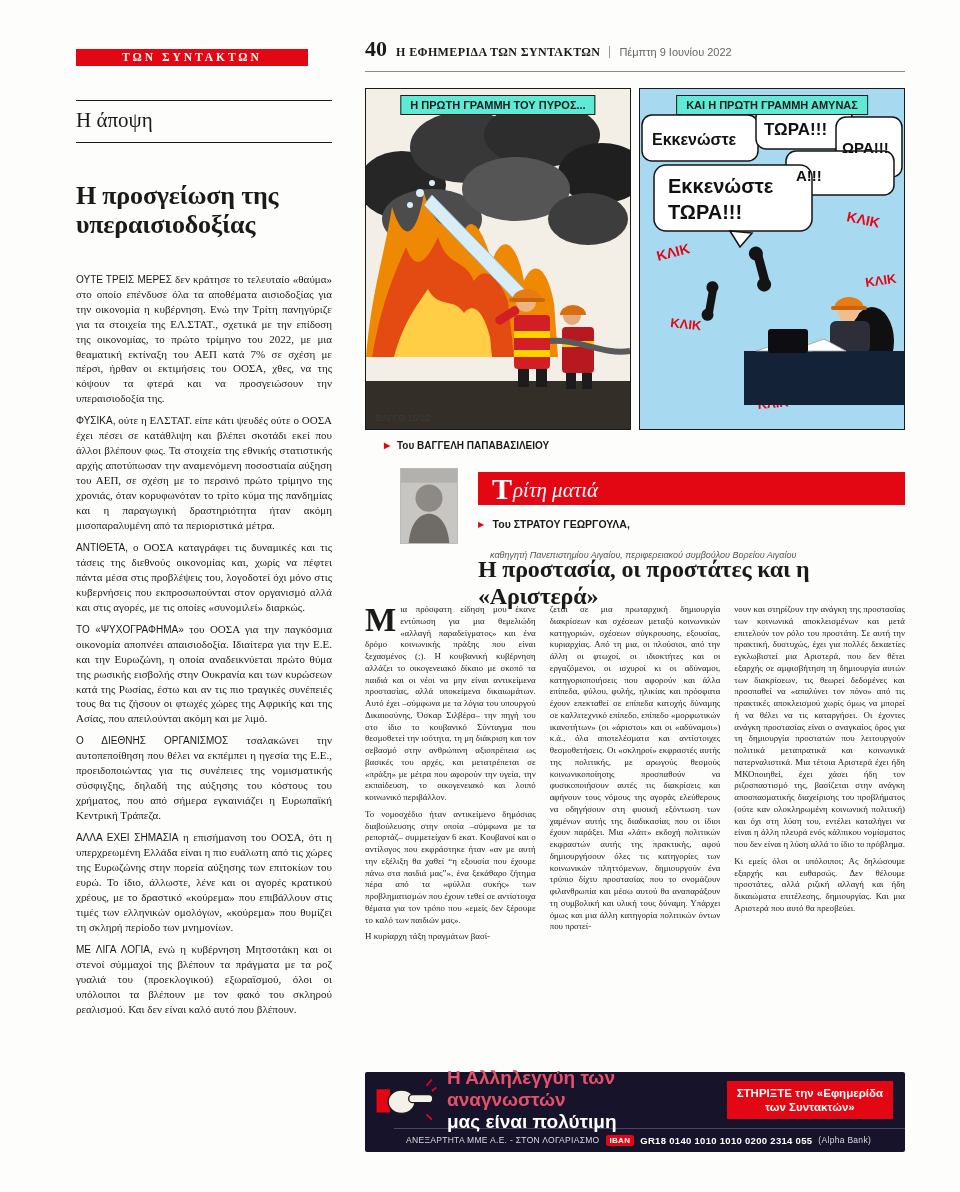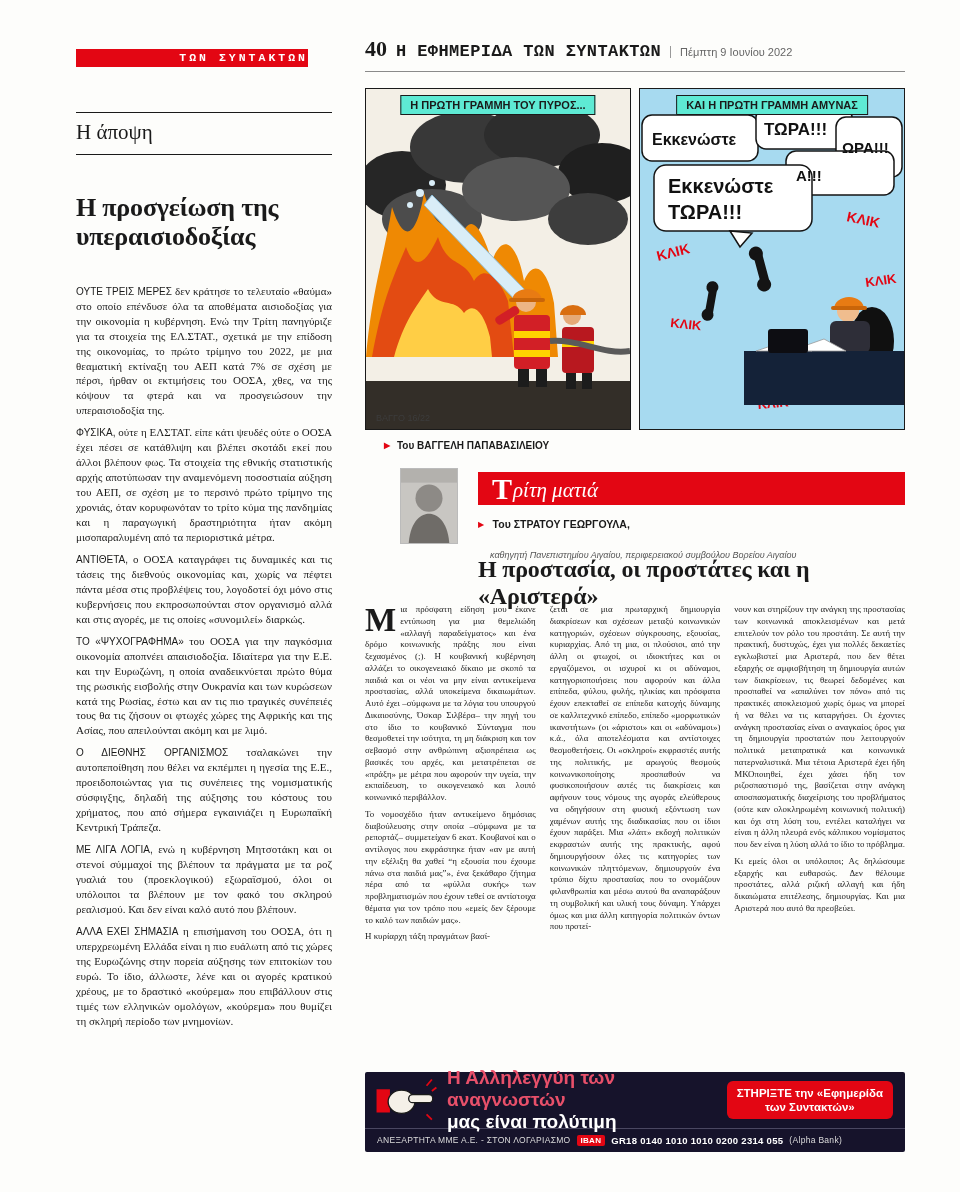--- a/index.html
+++ b/index.html
@@ -5,29 +5,29 @@
   * { margin:0; padding:0; box-sizing:border-box; }
   html,body { background:#ffffff; }
   body { width:960px; height:1192px; font-family:"Liberation Serif", serif; color:#1a1a1a; }
   .page { position:relative; width:960px; height:1192px; background:#fdfdfb; overflow:hidden; }
 
   
   .logo { position:absolute; left:76px; top:46px; width:232px; }
   .logo-top { display:flex; align-items:center; gap:7px; }
   .logo-top svg { width:32px; height:26px; flex:0 0 auto; }
   .logo-name { font-family:"Liberation Sans", sans-serif; font-weight:bold; font-size:27px; letter-spacing:0.5px; color:#111; white-space:nowrap; }
-  .logo-bar { margin-top:3px; background:#e30613; color:#fff; font-family:Liberation Mono, monospace; font-weight:bold; font-size:11.5px; letter-spacing:3px; text-align:right; padding:2px 0 3px; }
+  .logo-bar { margin-top:3px; background:#e30613; color:#fff; font-family:Liberation Serif, serif; font-weight:bold; font-size:11.5px; letter-spacing:3px; text-align:center; padding:2px 0 3px; }
 
   .page-head { position:absolute; left:365px; top:36px; width:540px; display:flex; align-items:baseline; gap:9px; border-bottom:1px solid #8a8a8a; padding-bottom:9px; }
   .pagenum { font-size:22px; font-weight:bold; }
-  .paper-name { font-family:Liberation Mono, monospace; font-weight:bold; font-size:17px; letter-spacing:0.4px; }
+  .paper-name { font-family:Liberation Serif, serif; font-weight:bold; font-size:12px; letter-spacing:0.4px; }
   .issue-date { font-family:"Liberation Sans", sans-serif; font-size:11px; color:#666; border-left:1px solid #999; padding-left:9px; }
 
   
-  .opinion { position:absolute; left:76px; top:112px; width:256px; height:1062px; overflow:hidden; }
+  .opinion { position:absolute; left:76px; top:100px; width:256px; height:1062px; overflow:hidden; }
   .opinion-head { border-top:1px solid #1a1a1a; border-bottom:1px solid #1a1a1a; padding:7px 0 9px; font-size:21px; }
   .opinion-title { font-size:26px; line-height:1.13; font-weight:600; margin:38px 0 0; letter-spacing:-0.2px; }
   .opinion-body { margin-top:32px; }
   .opinion-body p { font-size:11px; line-height:1.36; text-align:justify; margin-bottom:7px; }
   .lead { font-family:"Liberation Sans", sans-serif; font-weight:normal; font-size:10px; }
 
   
   .cartoons { position:absolute; left:365px; top:88px; width:540px; display:flex; gap:8px; }
   .panel { position:relative; width:266px; height:342px; border:1px solid #1a1a1a; background:#fff; overflow:hidden; }
   .panel svg { width:100%; height:100%; display:block; }
@@ -53,22 +53,22 @@
   .dropcap { float:left; font-size:33px; line-height:0.82; padding:3px 4px 0 0; font-weight:600; }
 
   
   .ad { position:absolute; left:365px; top:1072px; width:540px; height:80px; background:#16132b; color:#fff; border-radius:2px; }
   .ad-main { display:flex; align-items:center; height:56px; padding:0 12px 0 8px; gap:8px; }
   .ad-hand { width:66px; height:50px; flex:0 0 auto; }
   .ad-hand svg { width:100%; height:100%; display:block; }
   .ad-text { flex:1; font-family:"Liberation Sans", sans-serif; font-weight:bold; }
   .ad-line1 { color:#e8506a; font-size:19px; line-height:1.15; }
   .ad-line2 { color:#fff; font-size:19px; line-height:1.15; }
-  .ad-support { background:#e30613; border-radius:6px; padding:5px 10px; font-family:"Liberation Sans", sans-serif; font-weight:bold; font-size:11.5px; line-height:1.25; text-align:center; flex:0 0 auto; }
-  .ad-footer { border-top:1px solid #4a4761; height:23px; display:flex; align-items:center; gap:6px; padding:0 12px; font-family:"Liberation Sans", sans-serif; font-size:8.5px; letter-spacing:0.3px; color:#ddd; white-space:nowrap; overflow:hidden; }
+  .ad-support { background:#e30613; border-radius:0; padding:5px 10px; font-family:"Liberation Sans", sans-serif; font-weight:bold; font-size:11.5px; line-height:1.25; text-align:center; flex:0 0 auto; }
+  .ad-footer { border-top:1px solid #4a4761; height:23px; display:flex; align-items:center; gap:6px; padding:0 12px; font-family:"Liberation Sans", sans-serif; font-size:8.5px; letter-spacing:0.3px; color:#ddd; white-space:nowrap; overflow:hidden;margin-left:29px; }
   .iban-badge { background:#e30613; color:#fff; font-weight:bold; font-size:8px; padding:1px 4px; border-radius:2px; }
   .iban-value { font-weight:bold; color:#fff; font-size:9.5px; }
 </style>
 </head>
 <body>
 
 <div class="page">
 
   <div class="logo">
     <div class="logo-bar">ΤΩΝ ΣΥΝΤΑΚΤΩΝ</div>
@@ -98,26 +98,26 @@
       </p>
       <p>
         <span class="lead">ΤΟ «ΨΥΧΟΓΡΑΦΗΜΑ»</span>
         <span>του ΟΟΣΑ για την παγκόσμια οικονομία αποπνέει απαισιοδοξία. Ιδιαίτερα για την Ε.Ε. και την Ευρωζώνη, η οποία αναδεικνύεται πρώτο θύμα της ρωσικής εισβολής στην Ουκρανία και των κυρώσεων κατά της Ρωσίας, έστω και αν τις πιο τραγικές συνέπειές τους θα τις ζήσουν οι φτωχές χώρες της Αφρικής και της Ασίας, που απειλούνται ακόμη και με λιμό.</span>
       </p>
       <p>
         <span class="lead">Ο ΔΙΕΘΝΗΣ ΟΡΓΑΝΙΣΜΟΣ</span>
         <span>τσαλακώνει την αυτοπεποίθηση που θέλει να εκπέμπει η ηγεσία της Ε.Ε., προειδοποιώντας για τις συνέπειες της νομισματικής σύσφιγξης, δηλαδή της αύξησης του κόστους του χρήματος, που από σήμερα εγκαινιάζει η Ευρωπαϊκή Κεντρική Τράπεζα.</span>
       </p>
       <p>
+        <span class="lead">ΑΛΛΑ ΕΧΕΙ ΣΗΜΑΣΙΑ</span>
+        <span>η επισήμανση του ΟΟΣΑ, ότι η υπερχρεωμένη Ελλάδα είναι η πιο ευάλωτη από τις χώρες της Ευρωζώνης στην πορεία αύξησης των επιτοκίων του ευρώ. Το ίδιο, άλλωστε, λένε και οι αγορές κρατικού χρέους, με το δραστικό «κούρεμα» που επιβάλλουν στις τιμές των ελληνικών ομολόγων, «κούρεμα» που θυμίζει τη σκληρή περίοδο των μνημονίων.</span>
+      </p>
+      <p>
         <span class="lead">ΜΕ ΛΙΓΑ ΛΟΓΙΑ,</span>
         <span>ενώ η κυβέρνηση Μητσοτάκη και οι στενοί σύμμαχοί της βλέπουν τα πράγματα με τα ροζ γυαλιά του (προεκλογικού) εξωραϊσμού, όλοι οι υπόλοιποι τα βλέπουν με τον φακό του σκληρού ρεαλισμού. Και δεν είναι καλό αυτό που βλέπουν.</span>
-      </p>
-      <p>
-        <span class="lead">ΑΛΛΑ ΕΧΕΙ ΣΗΜΑΣΙΑ</span>
-        <span>η επισήμανση του ΟΟΣΑ, ότι η υπερχρεωμένη Ελλάδα είναι η πιο ευάλωτη από τις χώρες της Ευρωζώνης στην πορεία αύξησης των επιτοκίων του ευρώ. Το ίδιο, άλλωστε, λένε και οι αγορές κρατικού χρέους, με το δραστικό «κούρεμα» που επιβάλλουν στις τιμές των ελληνικών ομολόγων, «κούρεμα» που θυμίζει τη σκληρή περίοδο των μνημονίων.</span>
       </p>
     </div>
   </div>
 
   <div class="cartoons">
     <div class="panel">
       <div class="panel-title">Η ΠΡΩΤΗ ΓΡΑΜΜΗ ΤΟΥ ΠΥΡΟΣ...</div>
       <svg viewBox="0 0 264 340" preserveAspectRatio="none">
         <rect width="264" height="340" fill="#f3efe6"></rect>
         <g>

